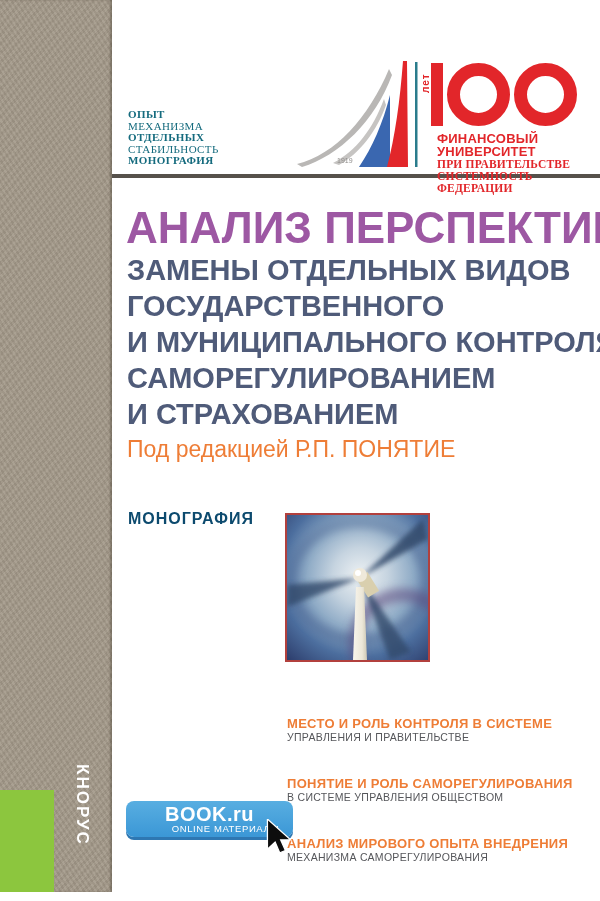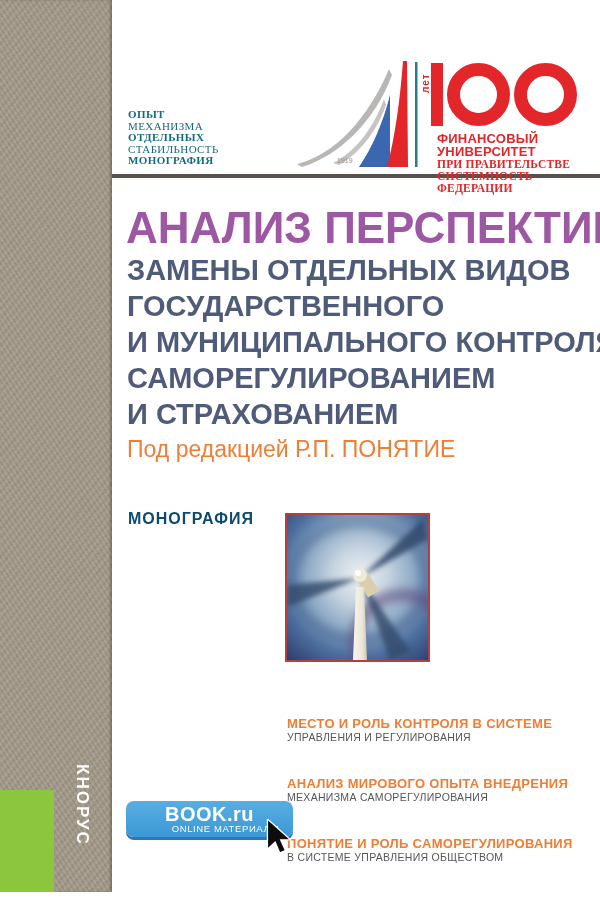--- a/index.html
+++ b/index.html
@@ -149,29 +149,29 @@
       <rect x="70" y="62" width="13" height="22" fill="#d9cfae" transform="rotate(-32 73 64)"></rect>
       <circle cx="73" cy="60" r="7" fill="#efe9da"></circle>
       <circle cx="71" cy="58" r="3" fill="#ffffff"></circle>
       <path d="M69,72 L66,145 L80,145 L77,72 Z" fill="url(#pole)"></path>
     </svg>
   </div>
 
   <div class="topics">
     <div class="topic">
       <div class="tt">МЕСТО И РОЛЬ КОНТРОЛЯ В СИСТЕМЕ</div>
-      <div class="ts">УПРАВЛЕНИЯ И РЕГУЛИРОВАНИЯ</div>
+      <div class="ts">УПРАВЛЕНИЯ И ПРАВИТЕЛЬСТВЕ</div>
+    </div>
+    <div class="topic">
+      <div class="tt">ПОНЯТИЕ И РОЛЬ САМОРЕГУЛИРОВАНИЯ</div>
+      <div class="ts">В СИСТЕМЕ УПРАВЛЕНИЯ ОБЩЕСТВОМ</div>
     </div>
     <div class="topic">
       <div class="tt">АНАЛИЗ МИРОВОГО ОПЫТА ВНЕДРЕНИЯ</div>
       <div class="ts">МЕХАНИЗМА САМОРЕГУЛИРОВАНИЯ</div>
-    </div>
-    <div class="topic">
-      <div class="tt">ПОНЯТИЕ И РОЛЬ САМОРЕГУЛИРОВАНИЯ</div>
-      <div class="ts">В СИСТЕМЕ УПРАВЛЕНИЯ ОБЩЕСТВОМ</div>
     </div>
   </div>
 
   <div class="bookru">
     <div class="bt">BOOK.ru</div>
     <div class="bs">ONLINE МАТЕРИАЛЫ</div>
   </div>
 
   <svg class="cursor" width="26" height="36" viewBox="0 0 20 28">
     <polygon points="1,0 1,23.5 7,17.9 10.6,26.4 15,24.5 11.3,16.2 19,16.2" fill="#0d0d0d" stroke="#ffffff" stroke-width="1"></polygon>

